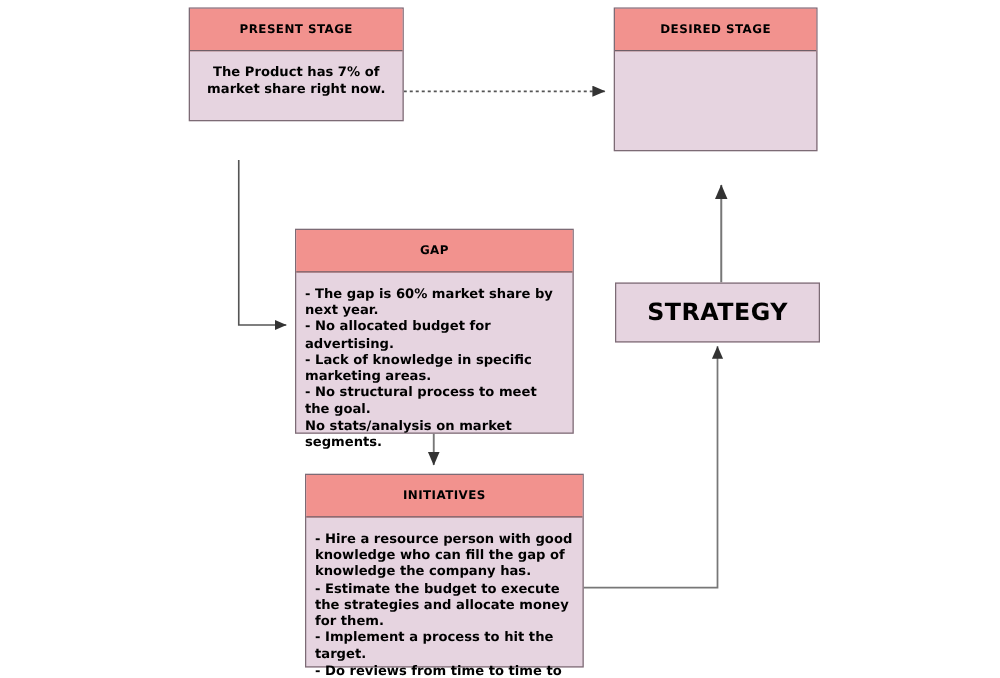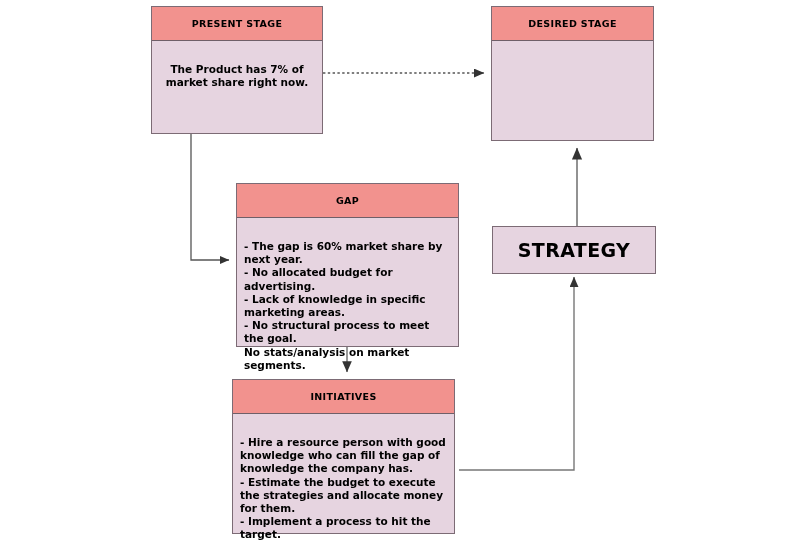--- a/index.html
+++ b/index.html
@@ -52,45 +52,44 @@
   }
   .node-body {
     box-sizing: border-box;
     flex: 1 1 auto;
     color: #000000;
     font-size: 10.5px;
     font-weight: bold;
     line-height: 13.2px;
     padding: 11px 7px 4px 7px;
     white-space: pre-line;
-    margin-top: 11px;
   }
   .node-body.centered {
     text-align: center;
     padding-top: 11px;
   }
   
   .node.plain {
     align-items: center;
     justify-content: center;
   }
   .node.plain .plain-label {
     font-size: 19px;
     font-weight: bold;
     color: #000000;
     letter-spacing: 0.4px;
     text-align: center;
   }
 
   
-  #node-present-stage { left: 151px; top: 6px;   width: 172px; height: 128px; }
-  #node-desired-stage { left: 491px; top: 6px;   width: 163px; height: 135px; justify-content: space-between; }
+  #node-present-stage { left: 151px; top: 6px;   width: 172px; height: 91px; }
+  #node-desired-stage { left: 491px; top: 6px;   width: 163px; height: 115px; justify-content: space-between; }
   #node-gap           { left: 236px; top: 183px; width: 223px; height: 164px; }
   #node-strategy      { left: 492px; top: 226px; width: 164px; height: 48px;  }
-  #node-initiatives   { left: 232px; top: 379px; width: 223px; height: 155px; }
+  #node-initiatives   { left: 244px; top: 379px; width: 223px; height: 155px; }
 </style>
 </head>
 <body>
 
 <div id="canvas">
 
   <svg id="edges" viewBox="0 0 800 542" width="800" height="542">
     <defs>
       <marker id="arrow-solid" markerWidth="9" markerHeight="9" refX="7.2" refY="3.2" orient="auto" markerUnits="strokeWidth">
         <path d="M0,0 L7.4,3.2 L0,6.4 z" fill="#333333"></path>

